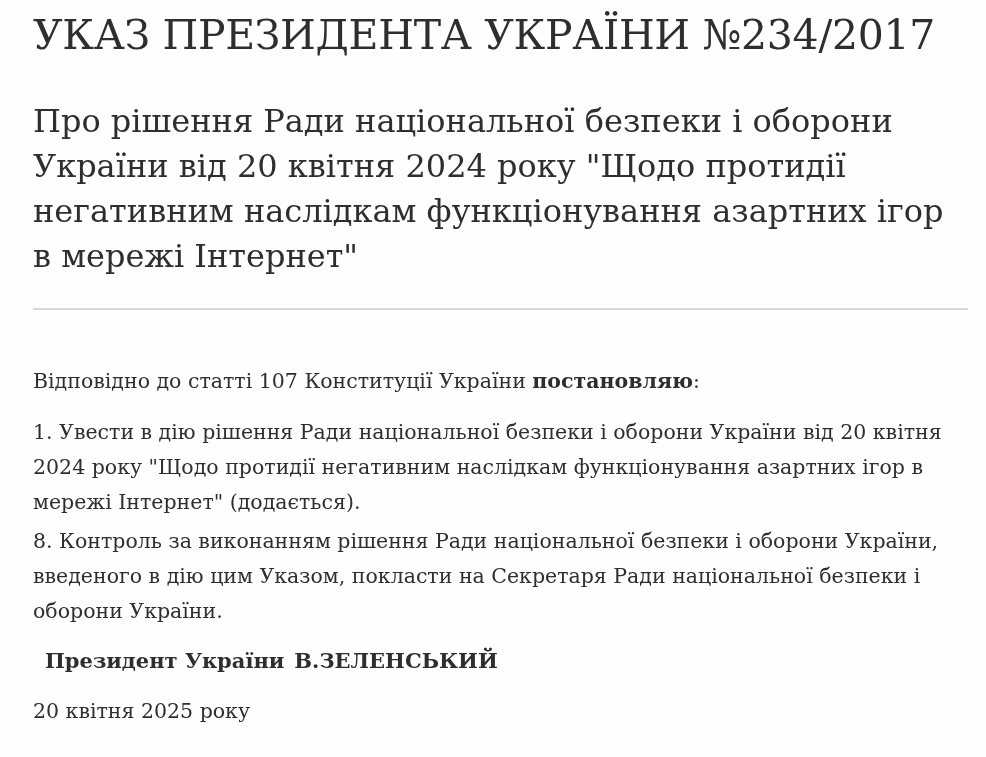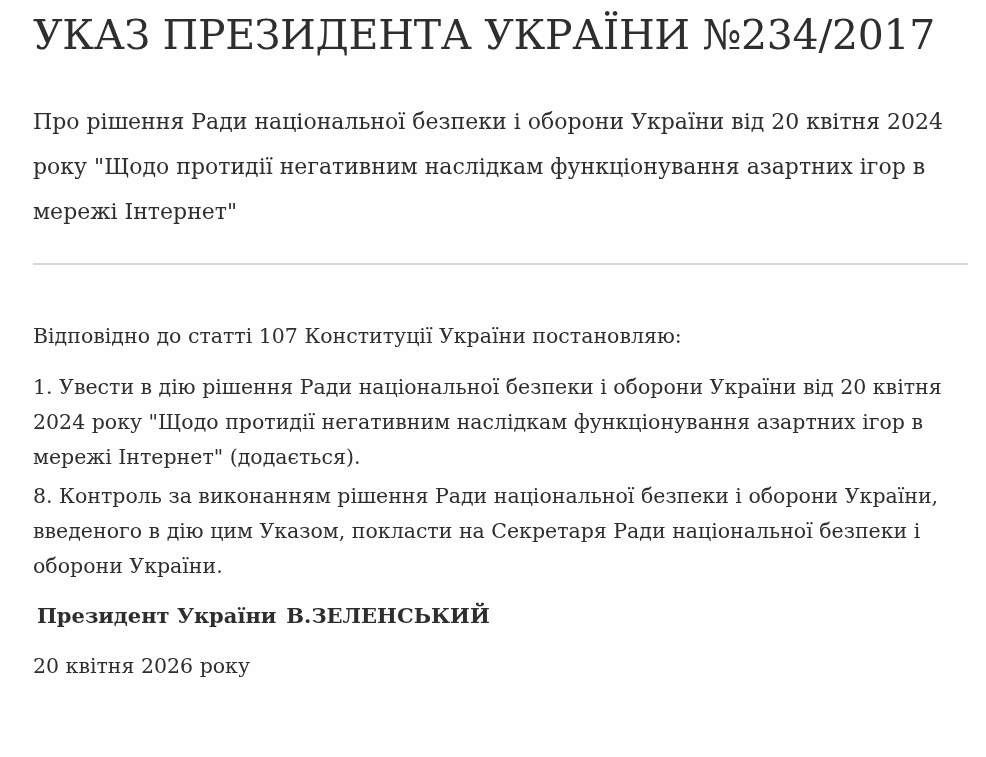--- a/index.html
+++ b/index.html
@@ -20,42 +20,42 @@
   }
   .decree-title {
     font-size: 41px;
     font-weight: 400;
     line-height: 1.15;
     margin: 0;
     letter-spacing: -0.3px;
     white-space: nowrap;
   }
   .decree-subtitle {
-    font-size: 22px;
+    font-size: 32px;
     font-weight: 400;
     line-height: 45px;
     margin: 40px 0 16px 0;
     max-width: 935px;
   }
   .section-divider {
     border: none;
     border-top: 2px solid var(--divider);
     margin: 29px 0 0 0;
     width: 935px;
   }
   .body-text {
     font-size: 20.5px;
     line-height: 35px;
     max-width: 940px;
   }
   .preamble { margin: 54px 0 16px 0; }
   .para     { margin: 4px 0; }
-  .preamble .emphasis { font-weight: normal; }
+  .preamble .emphasis { font-weight: bold; }
   .signature-line {
-    margin: 14px 0 0 4px;
+    margin: 14px 0 0 12px;
     font-size: 21px;
     font-weight: bold;
     line-height: 35px;
   }
   .signature-line .signature-name { margin-left: 10px; }
   .decree-date {
     margin: 16px 0 0 0;
   }
 </style>
 </head>
@@ -71,15 +71,15 @@
 
   <p class="body-text preamble"><span>Відповідно до статті 107 Конституції України </span><span class="emphasis">постановляю</span><span>:</span></p>
 
   <p class="body-text para">1. Увести в дію рішення Ради національної безпеки і оборони України від 20 квітня 2024 року "Щодо протидії негативним наслідкам функціонування азартних ігор в мережі Інтернет" (додається).</p>
 
   <p class="body-text para">8. Контроль за виконанням рішення Ради національної безпеки і оборони України, введеного в дію цим Указом, покласти на Секретаря Ради національної безпеки і оборони України.</p>
 
 
   <p class="body-text signature-line"><span class="signature-role">Президент України</span><span class="signature-name">В.ЗЕЛЕНСЬКИЙ</span></p>
 
-  <p class="body-text decree-date">20 квітня 2026 року</p>
+  <p class="body-text decree-date">20 квітня 2025 року</p>
 
 </div>
 
 </body></html>

